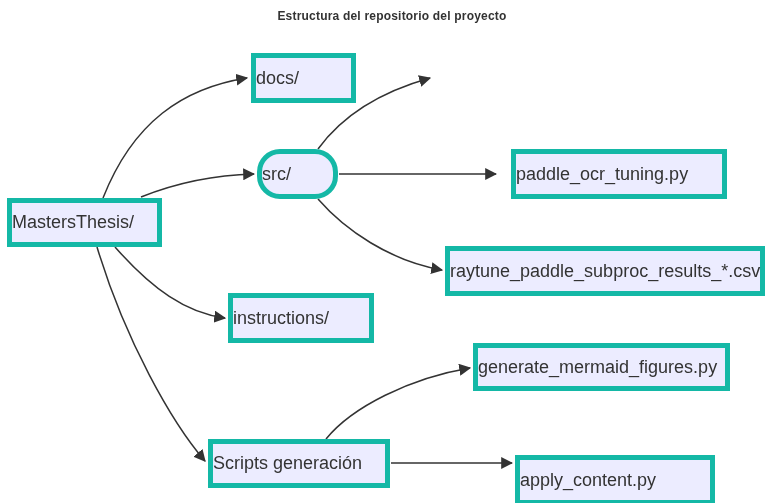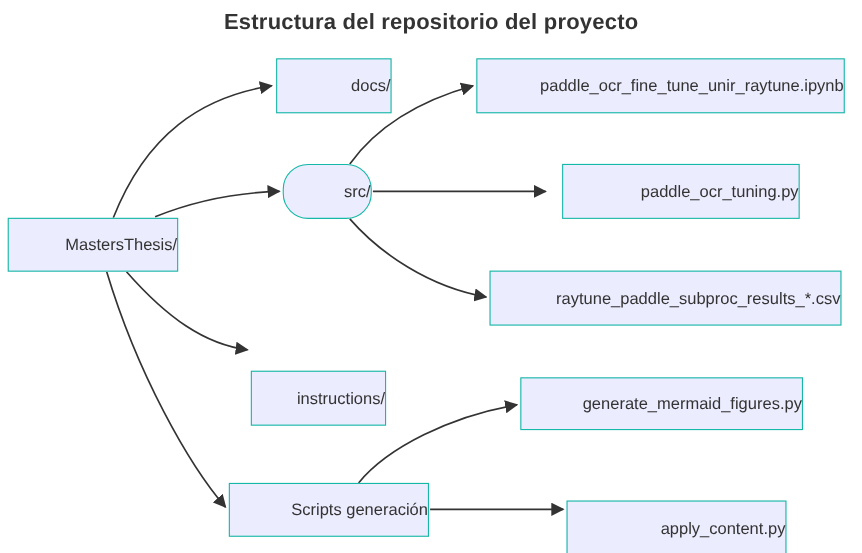--- a/index.html
+++ b/index.html
@@ -14,47 +14,47 @@
     height: 503px;
     background: #ffffff;
     overflow: hidden;
   }
   .diagram-title {
     position: absolute;
     top: 9px;
     left: 0;
     width: 784px;
     text-align: center;
-    font-size: 20px;
+    font-size: 12px;
     font-weight: 600;
     color: #333333;
     letter-spacing: 0.2px;
   }
   svg.edges {
     position: absolute;
     top: 0;
     left: 0;
     width: 784px;
     height: 503px;
   }
   svg.edges path.edge {
     fill: none;
     stroke: #333333;
     stroke-width: 1.5;
   }
   .node {
     position: absolute;
     box-sizing: border-box;
     background: #ECECFF;
-    border: 1px solid #14b8a6;
+    border: 5px solid #14b8a6;
     color: #333333;
     display: flex;
     align-items: center;
-    justify-content: flex-end;
-    font-size: 15px;
+    justify-content: flex-start;
+    font-size: 18px;
     white-space: nowrap;
     text-align: center;
   }
 </style>
 </head>
 <body>
 
 <div class="canvas">
 
   <div class="diagram-title">Estructura del repositorio del proyecto</div>
@@ -81,33 +81,30 @@
   </div>
 
   <div class="node" style="left:251px; top:53px; width:105px; height:50px;">
     <span>docs/</span>
   </div>
 
   <div class="node" style="left:257px; top:149px; width:81px; height:50px;border-radius:23px;">
     <span>src/</span>
   </div>
 
-  <div class="node" style="left:433px; top:53px; width:335px; height:50px;">
-    <span>paddle_ocr_fine_tune_unir_raytune.ipynb</span>
-  </div>
 
   <div class="node" style="left:499px; top:149px; width:216px; height:50px;margin-left:12px;">
     <span>paddle_ocr_tuning.py</span>
   </div>
 
   <div class="node" style="left:445px; top:246px; width:320px; height:50px;">
     <span>raytune_paddle_subproc_results_*.csv</span>
   </div>
 
-  <div class="node" style="left:228px; top:293px; width:123px; height:50px;margin-top:44px;">
+  <div class="node" style="left:228px; top:293px; width:146px; height:50px;">
     <span>instructions/</span>
   </div>
 
   <div class="node" style="left:473px; top:343px; width:257px; height:48px;">
     <span>generate_mermaid_figures.py</span>
   </div>
 
   <div class="node" style="left:208px; top:439px; width:182px; height:49px;">
     <span>Scripts generación</span>
   </div>

